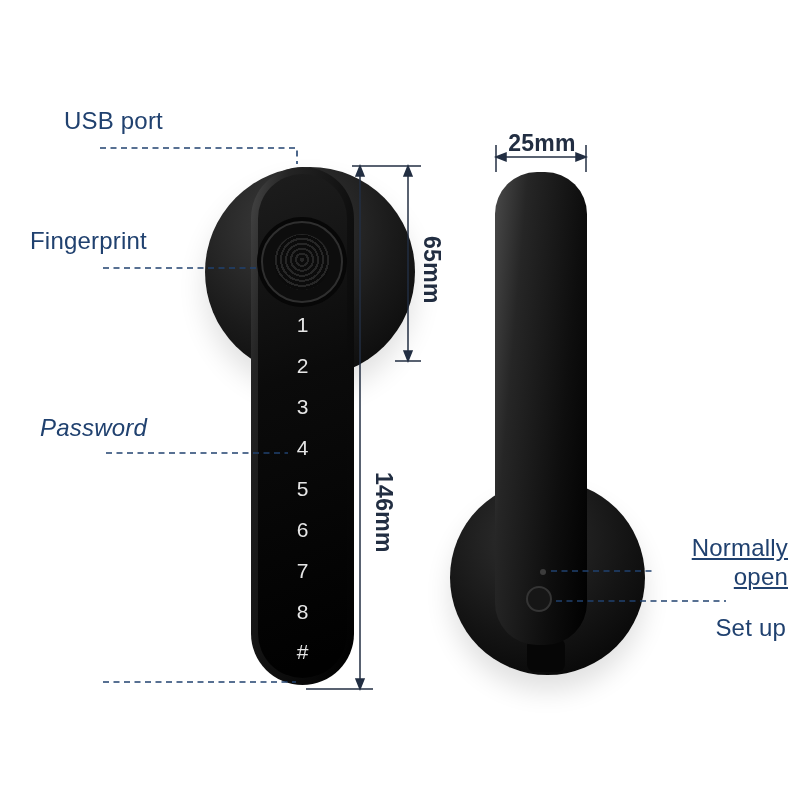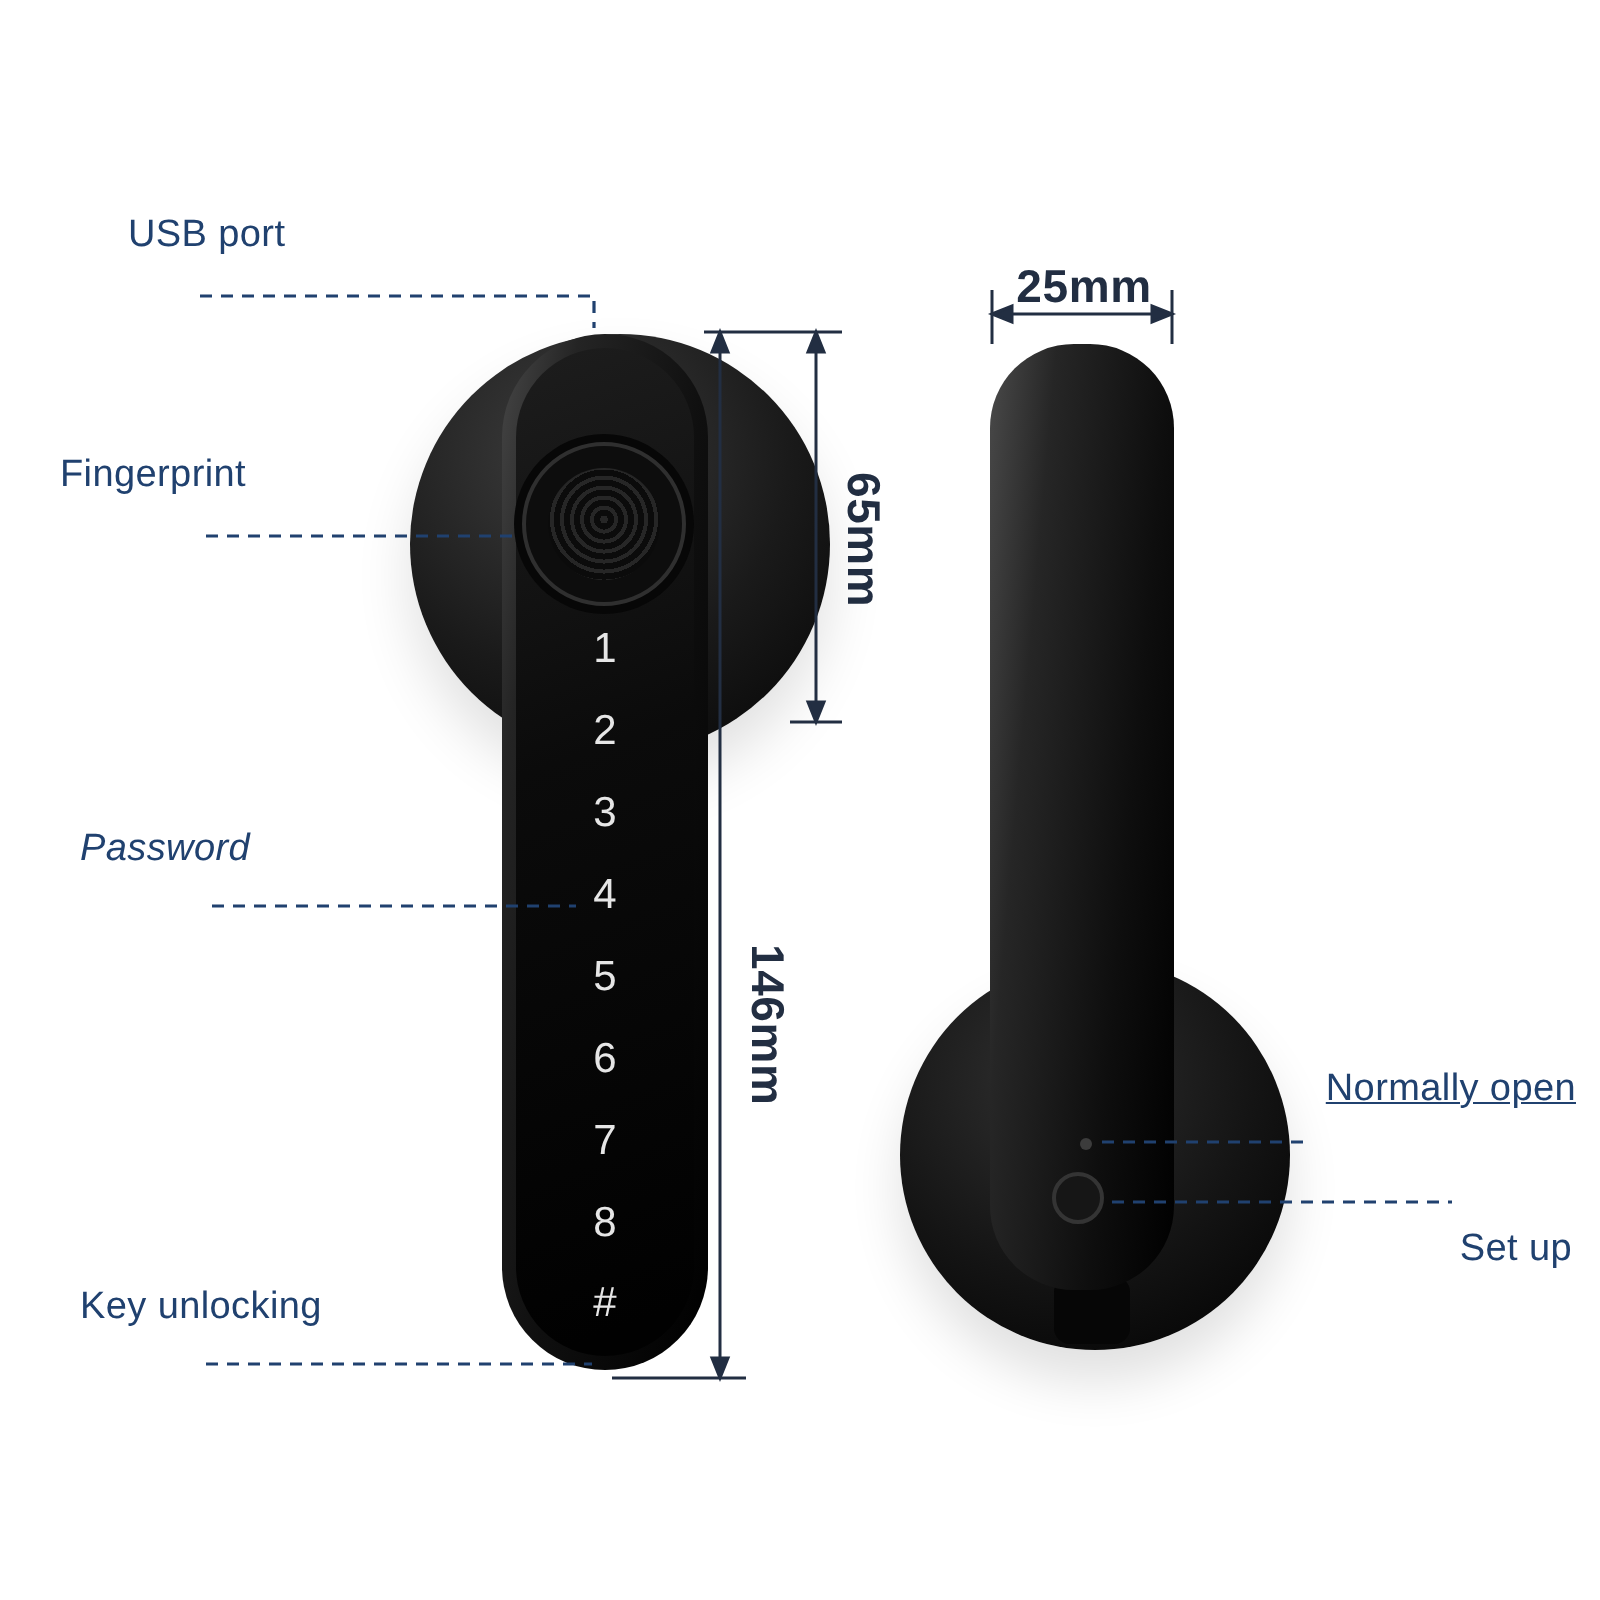--- a/index.html
+++ b/index.html
@@ -5,21 +5,21 @@
   * { box-sizing: border-box; }
   html, body { margin: 0; padding: 0; background: #ffffff; }
   .canvas {
     position: relative; width: 800px; height: 800px; background: #ffffff;
     font-family: "Liberation Sans", sans-serif; overflow: hidden;
   }
   .abs { position: absolute; }
 
   
   .ann {
-    position: absolute; color: #20416f; font-size: 19px; line-height: 1.2;
+    position: absolute; color: #20416f; font-size: 24px; line-height: 1.2;
     letter-spacing: 0.2px; white-space: pre-line;
   }
   .ann.right { text-align: right; }
   .dim {
     position: absolute; color: #222e42; font-size: 23px; font-weight: bold;
     letter-spacing: 0.3px;
   }
   .dim.vtext { writing-mode: vertical-rl; }
 
   
@@ -150,21 +150,20 @@
       <polygon points="586,157 576,153 576,161"></polygon>
     </g>
   </svg>
 
   <div class="ann" style="left:64px; top:107px;">USB port</div>
 
   <div class="ann" style="left:30px; top:227px;">Fingerprint</div>
 
   <div class="ann" style="left:40px; top:414px;font-style:italic;">Password</div>
 
-  <div class="ann" style="left:40px; top:643px;">Key unlocking</div>
 
   <div class="ann right" style="left:653px; top:534px; width:135px;text-decoration:underline;">Normally open</div>
 
   <div class="ann right" style="left:653px; top:614px; width:133px;text-align:right;">Set up</div>
 
   <div class="dim" style="left:497px; top:130px; width:90px; text-align:center;">25mm</div>
 
   <div class="dim vtext" style="left:418px; top:236px;">65mm</div>
 
   <div class="dim vtext" style="left:370px; top:472px;">146mm</div>

